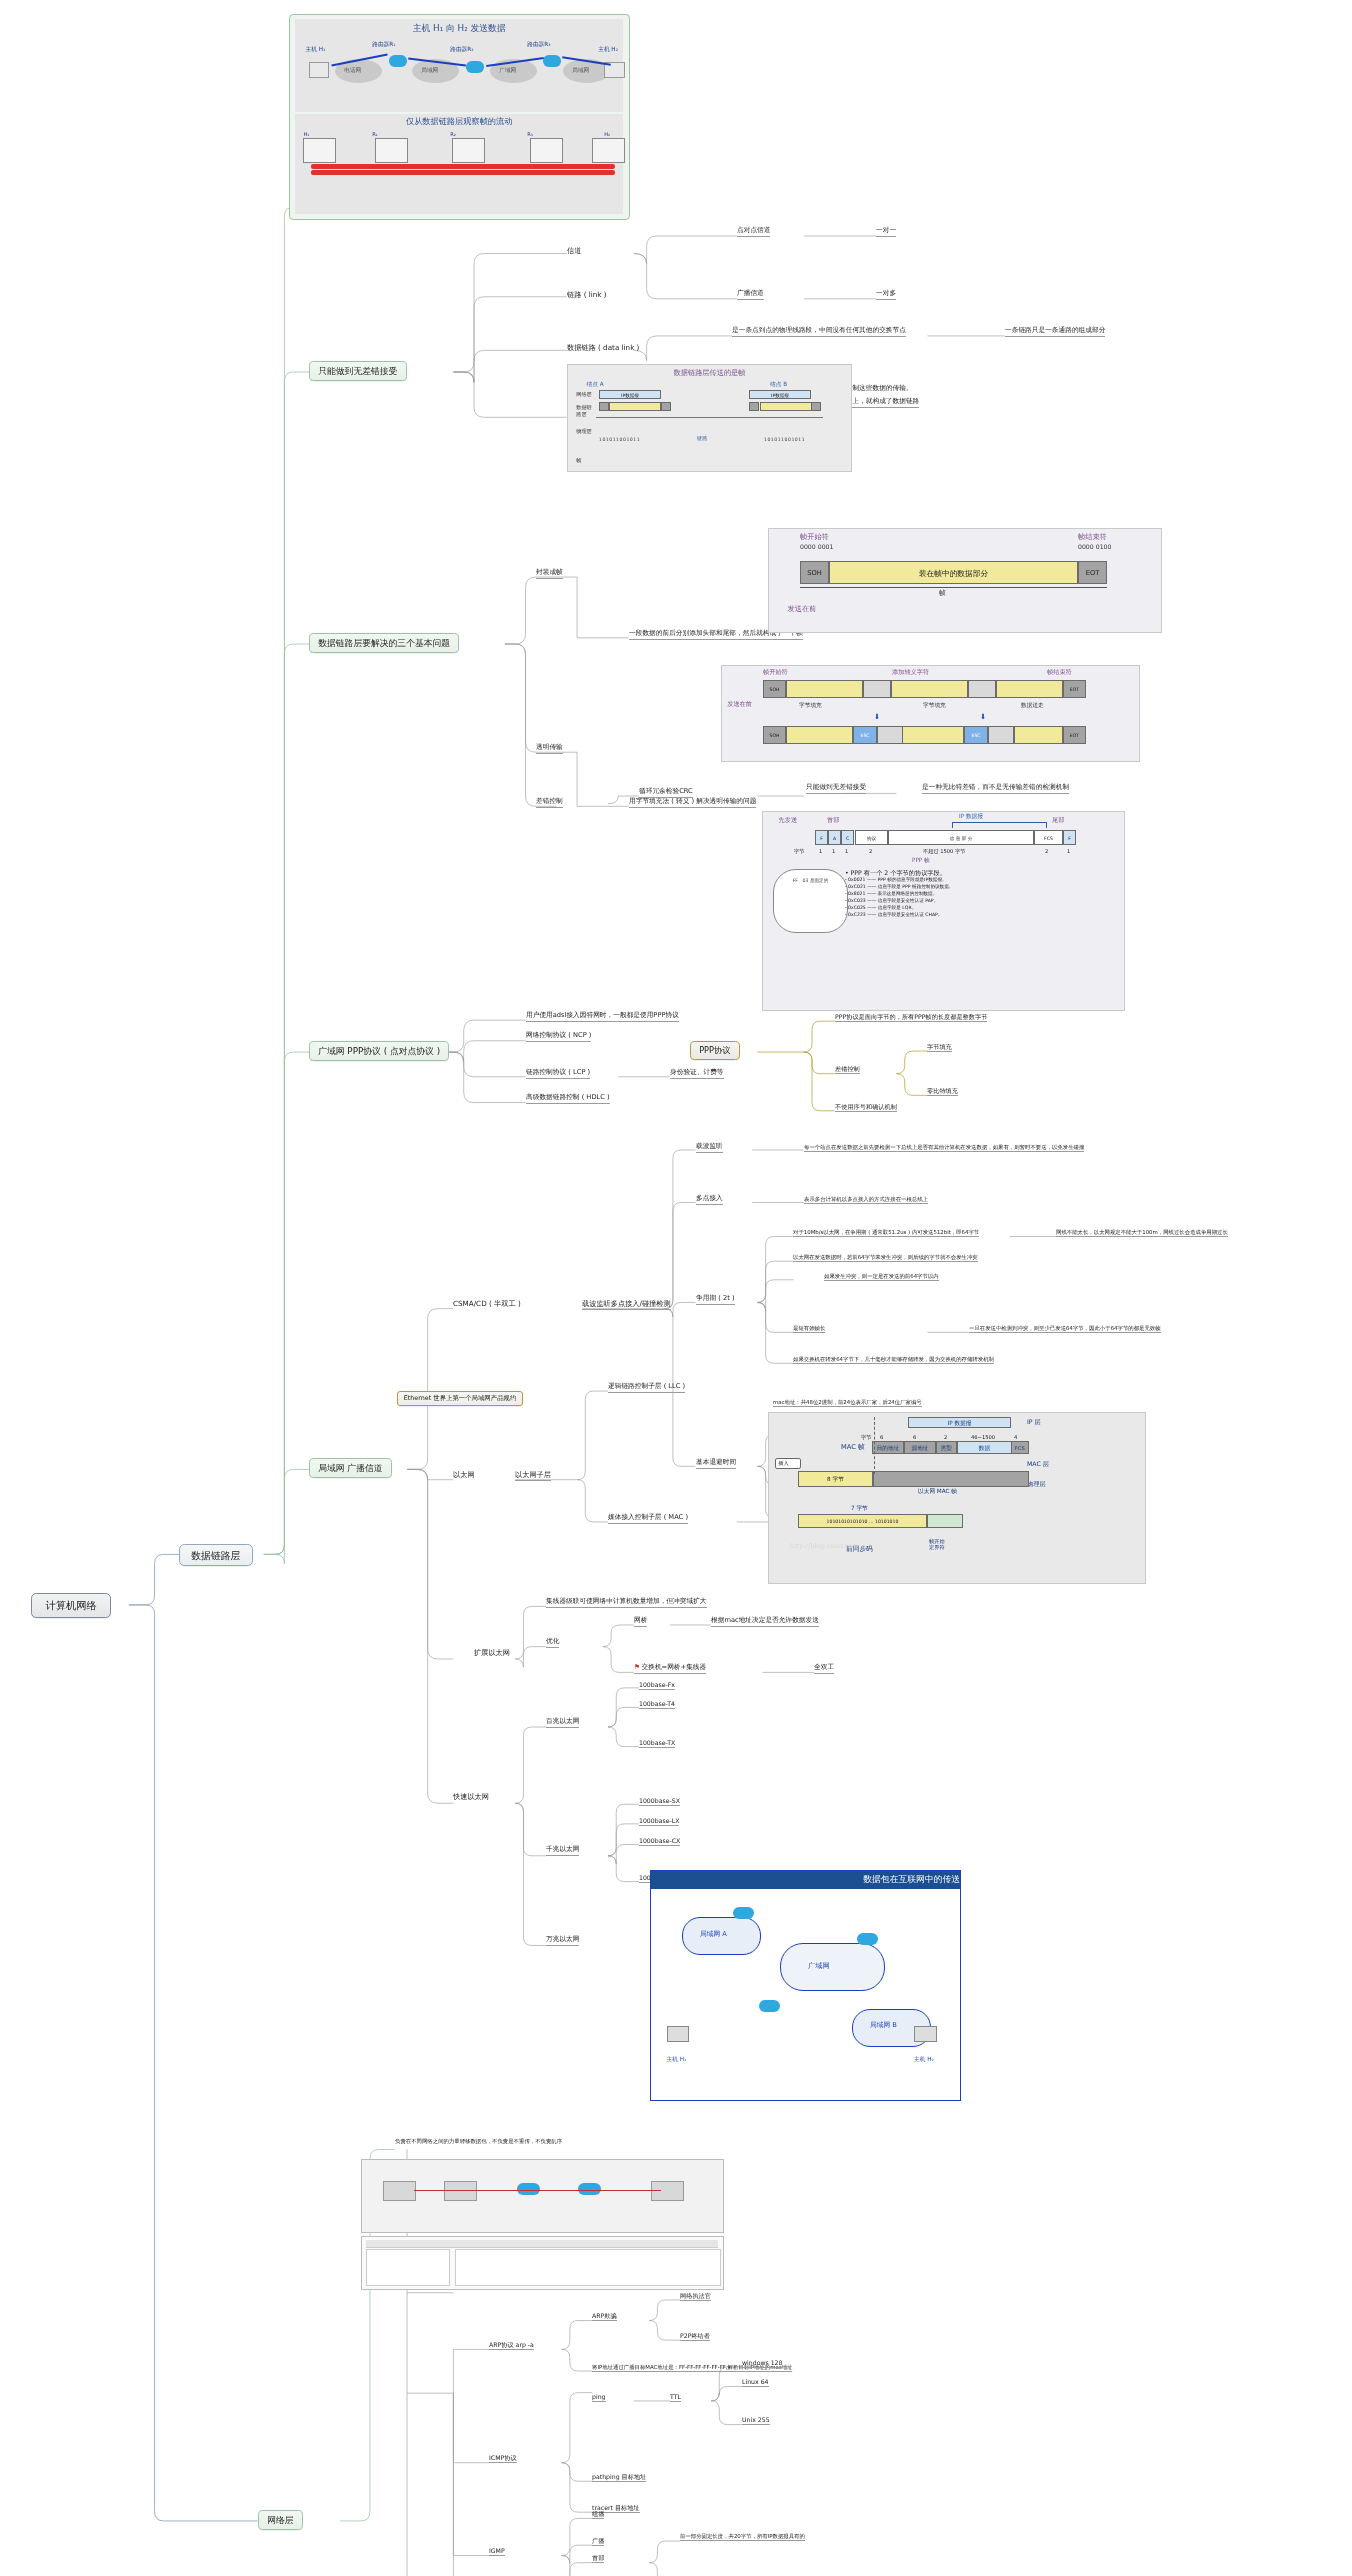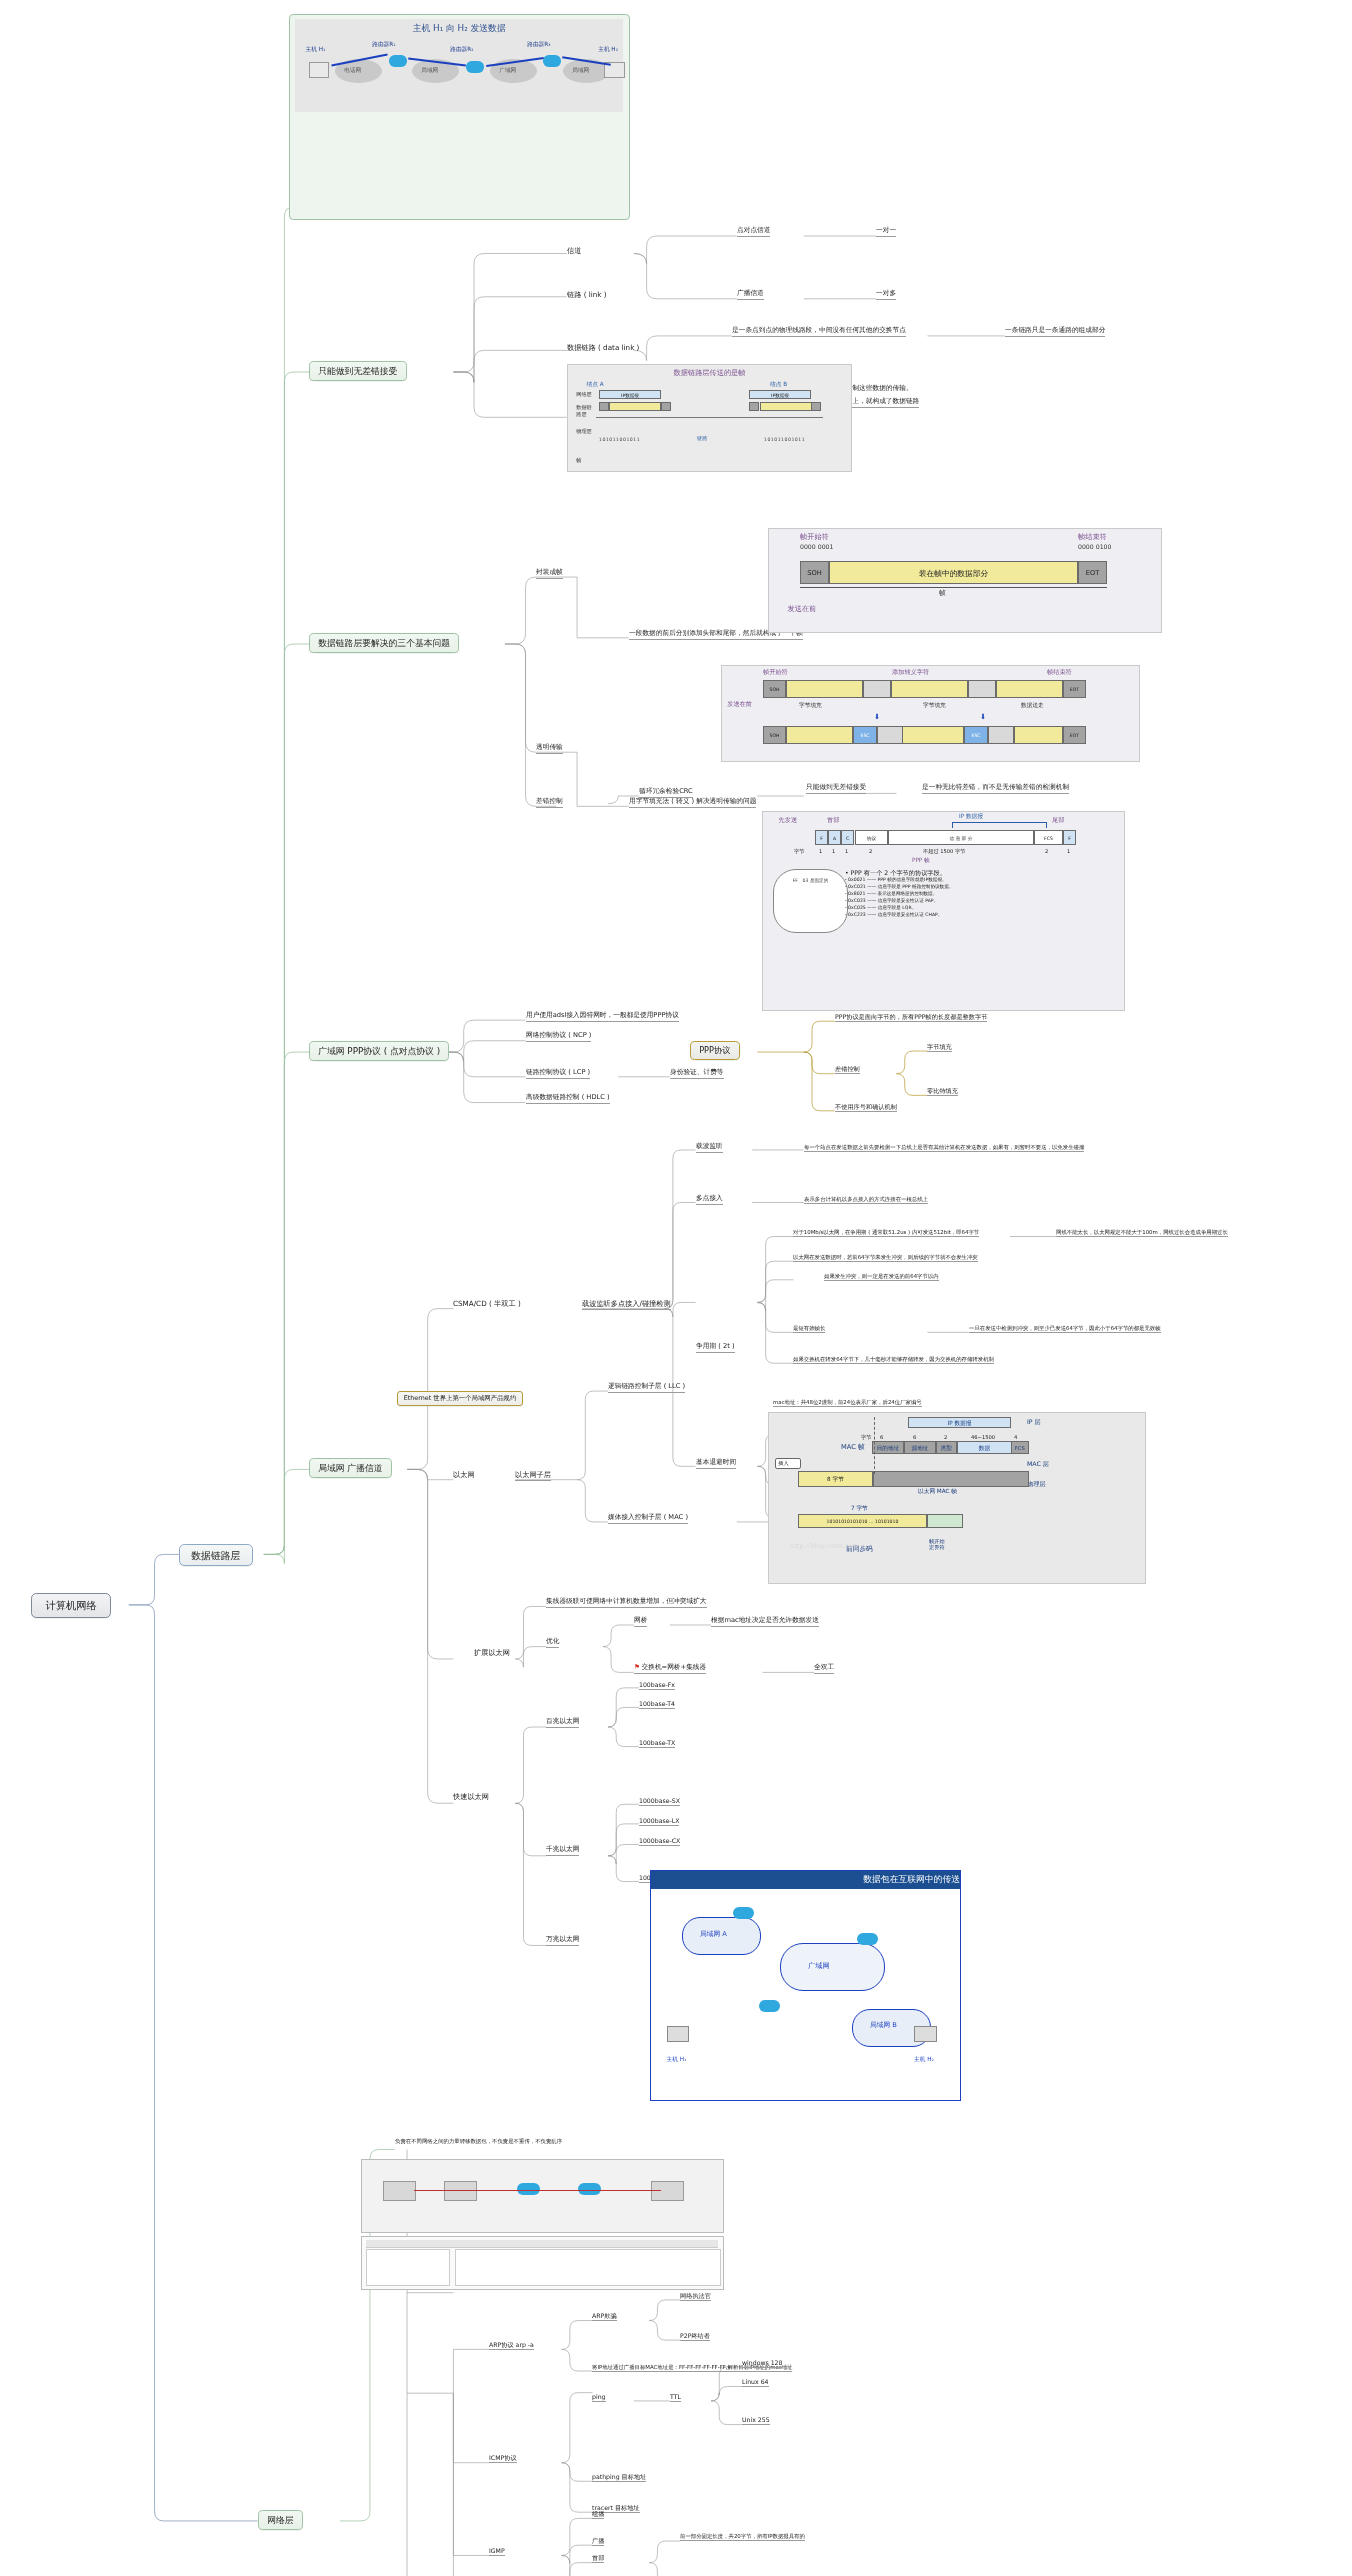--- a/index.html
+++ b/index.html
@@ -248,20 +248,37 @@
     <div style="position:absolute;left:171px;top:42px;width:17.5px;height:11.3px;background:#2fa8e0;border-radius:5.7px;"></div>
     <div style="position:absolute;left:248px;top:36px;width:17.5px;height:11.3px;background:#2fa8e0;border-radius:5.7px;"></div>
     <div style="position:absolute;left:13.4px;top:43px;width:18.5px;height:13.4px;background:#e9e9e9;border:0.5px solid #999;"></div>
     <div style="position:absolute;left:309px;top:43px;width:18.5px;height:13.4px;background:#e9e9e9;border:0.5px solid #999;"></div>
 
     <div style="position:absolute;left:36px;top:40px;width:57px;height:2.1px;background:#1a3fbf;transform:rotate(-11deg);"></div>
     <div style="position:absolute;left:113px;top:42px;width:58px;height:2.1px;background:#1a3fbf;transform:rotate(7deg);"></div>
     <div style="position:absolute;left:191px;top:42px;width:58px;height:2.1px;background:#1a3fbf;transform:rotate(-8deg);"></div>
     <div style="position:absolute;left:267px;top:41px;width:49px;height:2.1px;background:#1a3fbf;transform:rotate(9deg);"></div>
   </div>
+  <div style="position:absolute;left:5.2px;top:99px;width:328px;height:100px;background:#e6e6e6;">
+    <div class="cap-t" style="font-size:8.2px;color:#2d4f8e;padding-top:2.1px;">仅从数据链路层观察帧的流动</div>
+    <div style="position:absolute;left:8.2px;top:16.5px;font-size:5.2px;color:#1a3a8c;">H₁</div>
+    <div style="position:absolute;left:77px;top:16.5px;font-size:5.2px;color:#1a3a8c;">R₁</div>
+    <div style="position:absolute;left:155px;top:16.5px;font-size:5.2px;color:#1a3a8c;">R₂</div>
+    <div style="position:absolute;left:232px;top:16.5px;font-size:5.2px;color:#1a3a8c;">R₃</div>
+    <div style="position:absolute;left:309px;top:16.5px;font-size:5.2px;color:#1a3a8c;">H₂</div>
+    <div style="position:absolute;left:5.2px;top:24px;width:319px;height:52px;">
+      <div style="position:absolute;left:3.1px;top:0;width:31px;height:23px;border:0.5px solid #888;background:#f4f4f4;"></div>
+      <div style="position:absolute;left:75px;top:0;width:31px;height:23px;border:0.5px solid #888;background:#f4f4f4;"></div>
+      <div style="position:absolute;left:152px;top:0;width:31px;height:23px;border:0.5px solid #888;background:#f4f4f4;"></div>
+      <div style="position:absolute;left:230px;top:0;width:31px;height:23px;border:0.5px solid #888;background:#f4f4f4;"></div>
+      <div style="position:absolute;left:292px;top:0;width:31px;height:23px;border:0.5px solid #888;background:#f4f4f4;"></div>
+      <div style="position:absolute;left:10.3px;top:26px;width:304px;height:4.6px;background:#e03030;border-radius:2.1px;"></div>
+      <div style="position:absolute;left:10.3px;top:32px;width:304px;height:4.6px;background:#e03030;border-radius:2.1px;"></div>
+    </div>
+  </div>
 </div>
 
 <div class="node" style="left:309px;top:361px;">
   <div class="cap green"><span>只能做到无差错接受</span></div>
 </div>
 <div class="node leaf m" style="left:567px;top:247px;"><span>信道</span></div>
 <div class="node leaf u" style="left:737px;top:227px;"><span>点对点信道</span></div>
 <div class="node leaf u" style="left:876px;top:227px;"><span>一对一</span></div>
 <div class="node leaf u" style="left:737px;top:290px;"><span>广播信道</span></div>
 <div class="node leaf u" style="left:876px;top:290px;"><span>一对多</span></div>
@@ -406,21 +423,21 @@
 <div class="node" style="left:309px;top:1458px;">
   <div class="cap green"><span>局域网 广播信道</span></div>
 </div>
 
 <div class="node leaf m" style="left:453px;top:1300px;"><span>CSMA/CD ( 半双工 )</span></div>
 <div class="node leaf u m" style="left:582px;top:1300px;"><span>载波监听多点接入/碰撞检测</span></div>
 <div class="node leaf u" style="left:696px;top:1143px;"><span>载波监听</span></div>
 <div class="node leaf u xs" style="left:804px;top:1144px;"><span>每一个站点在发送数据之前先要检测一下总线上是否有其他计算机在发送数据，如果有，则暂时不要送，以免发生碰撞</span></div>
 <div class="node leaf u" style="left:696px;top:1195px;"><span>多点接入</span></div>
 <div class="node leaf u xs" style="left:804px;top:1196px;"><span>表示多台计算机以多点接入的方式连接在一根总线上</span></div>
-<div class="node leaf u" style="left:696px;top:1295px;margin-top:48px;"><span>争用期 ( 2t )</span></div>
+<div class="node leaf u" style="left:696px;top:1295px;"><span>争用期 ( 2t )</span></div>
 <div class="node leaf u xs" style="left:793px;top:1229px;"><span>对于10Mb/s以太网，在争用期 ( 通常取51.2us ) 内可发送512bit，即64字节</span></div>
 <div class="node leaf u xs" style="left:1056px;top:1229px;"><span>网线不能太长，以太网规定不能大于100m，网线过长会造成争用期过长</span></div>
 <div class="node leaf u xs" style="left:793px;top:1254px;"><span>以太网在发送数据时，若前64字节未发生冲突，则后续的字节就不会发生冲突</span></div>
 <div class="node leaf u xs" style="left:824px;top:1273px;"><span>如果发生冲突，则一定是在发送的前64字节以内</span></div>
 <div class="node leaf u xs" style="left:793px;top:1325px;"><span>最短有效帧长</span></div>
 <div class="node leaf u xs" style="left:969px;top:1325px;"><span>一旦在发送中检测到冲突，则至少已发送64字节，因此小于64字节的都是无效帧</span></div>
 <div class="node leaf u xs" style="left:793px;top:1356px;"><span>如果交换机在转发64字节下，几十毫秒才能够存储转发，因为交换机的存储转发机制</span></div>
 <div class="node leaf u" style="left:696px;top:1459px;"><span>基本退避时间</span></div>
 <div class="node leaf u xs" style="left:793px;top:1427px;"><span>k=min[重传次数，10]</span></div>
 <div class="node leaf u xs" style="left:793px;top:1478px;"><span>r=rand[0,1,2,…,(2^k -1)]</span></div>

